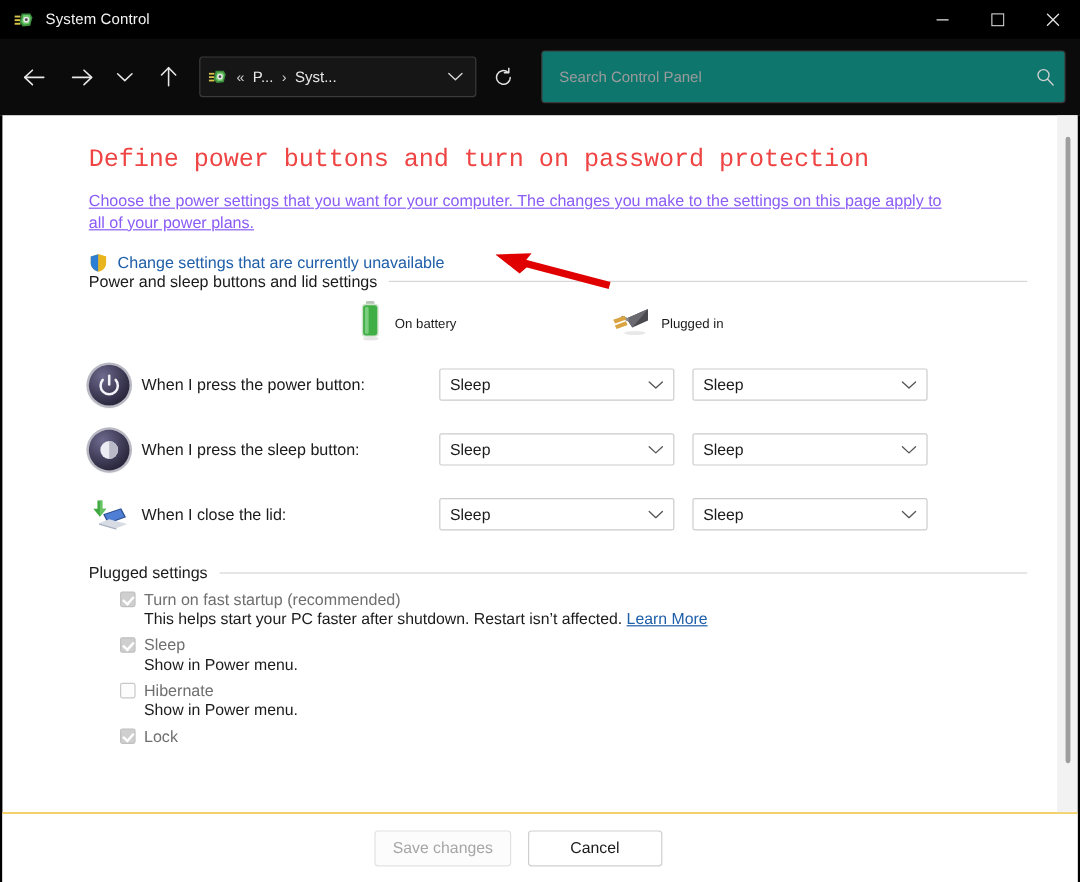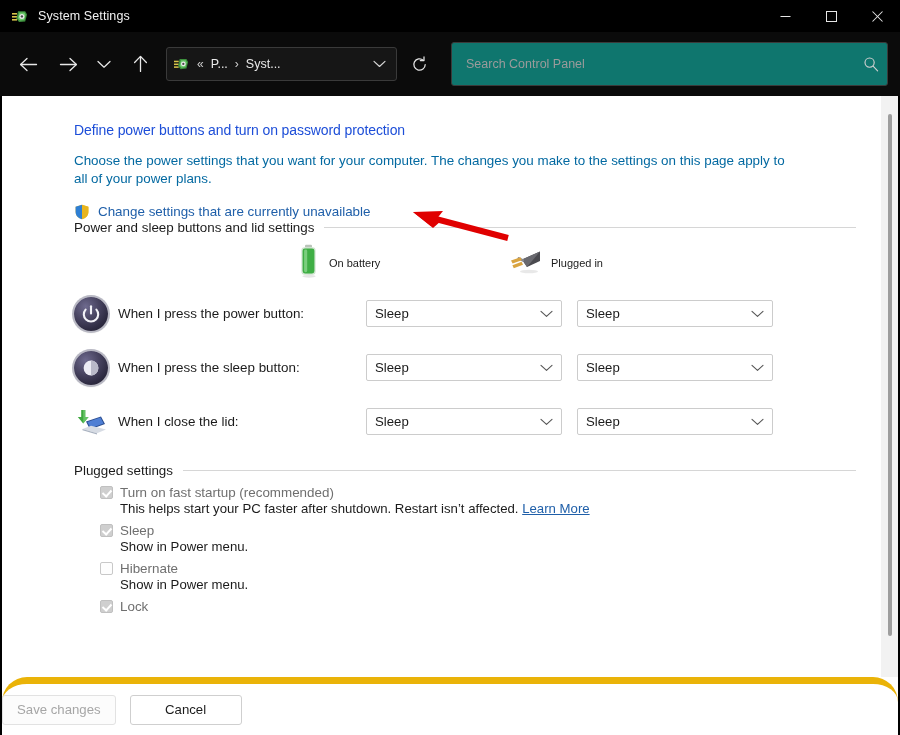--- a/index.html
+++ b/index.html
@@ -85,26 +85,28 @@
     border-left:2px solid #000;border-right:2px solid #000;
   }
   .scroll-area{
     flex:1 1 auto;position:relative;overflow:hidden;
     padding:26px 0 0 0;
     font-family:"Liberation Sans", sans-serif;
   }
   .inner{padding-left:72px;padding-right:42px;}
 
   h1.page-title{
-    margin:0 0 14px 0;font-weight:400;font-size:14px;color:#1d4ed8;
+    margin:0 0 14px 0;font-weight:400;font-size:21px;color:#ef4444;
     letter-spacing:-.1px;
+    font-family:Liberation Mono, monospace;
   }
   p.page-desc{
-    margin:0 0 16px 0;font-size:13.4px;color:#0369a1;line-height:1.33;
+    margin:0 0 16px 0;font-size:13.4px;color:#8b5cf6;line-height:1.33;
     max-width:712px;
+    text-decoration:underline;
   }
   .unavail-row{display:flex;align-items:center;gap:8px;}
   .shield{width:16px;height:16px;flex:0 0 16px;position:relative;}
   .unavail-link{
     color:#1f5fa9;font-size:13.4px;text-decoration:none;cursor:pointer;
   }
 
   .section-head{
     display:flex;align-items:center;gap:10px;margin:0 0 4px 0;
   }
@@ -155,23 +157,23 @@
   .vscroll{
     position:absolute;right:0;top:0;bottom:0;width:17px;background:#f2f2f2;
   }
   .vthumb{
     position:absolute;left:7px;width:4px;top:18px;height:522px;
     background:#9e9e9e;border-radius:2px;
   }
 
   
   .footer{
-    flex:0 0 58px;height:58px;background:#ffffff;border-top:7px solid #eab308;
-    display:flex;align-items:center;justify-content:flex-start;
-    padding-right:36px;gap:14px;box-sizing:border-box;border-radius:25px;
+    flex:0 0 58px;height:58px;background:#ffffff;border-top:1px solid #eab308;
+    display:flex;align-items:center;justify-content:center;
+    padding-right:36px;gap:14px;box-sizing:border-box;
   }
   .btn{
     height:30px;min-width:112px;padding:0 14px;border-radius:3px;
     display:flex;align-items:center;justify-content:center;
     font-size:13.2px;font-family:"Liberation Sans", sans-serif;
     box-sizing:border-box;
   }
   .btn.disabled{background:#fcfcfc;border:1px solid #e2e2e2;color:#a6a6a6;}
   .btn.normal{background:#ffffff;border:1px solid #cfcfcf;color:#1b1b1b;}
 
@@ -196,21 +198,21 @@
         <svg width="17" height="17" viewBox="0 0 17 17">
           <rect x="0" y="5" width="5" height="1.6" fill="#d8c44a"></rect>
           <rect x="0" y="8" width="5" height="1.6" fill="#d8c44a"></rect>
           <rect x="0" y="11" width="5" height="1.6" fill="#d8c44a"></rect>
           <path d="M6 3.2 L13.2 3.2 L15 6.5 L13.2 13.4 L7 14 L4.4 10.6 Z" fill="#3d8f3d"></path>
           <path d="M7.4 4.6 L12.4 4.6 L13.6 6.8 L12.3 12 L7.8 12.5 L6 10 Z" fill="#6cc96c"></path>
           <circle cx="9.9" cy="8.4" r="2.5" fill="#eaeaea"></circle>
           <circle cx="9.9" cy="8.4" r="1.2" fill="#4a4a4a"></circle>
         </svg>
       </span>
-      <span class="title-text">System Settings</span>
+      <span class="title-text">System Control</span>
     </div>
     <div class="caption-btns">
       <div class="capbtn">
         <svg width="11" height="11" viewBox="0 0 11 11">
             <line x1="0.5" y1="5.5" x2="10.5" y2="5.5" stroke="currentColor" stroke-width="1"></line>
           </svg>
       </div>
       <div class="capbtn">
         <svg width="11" height="11" viewBox="0 0 11 11">
             <rect x="0.5" y="0.5" width="10" height="10" fill="none" stroke="currentColor" stroke-width="1"></rect>

